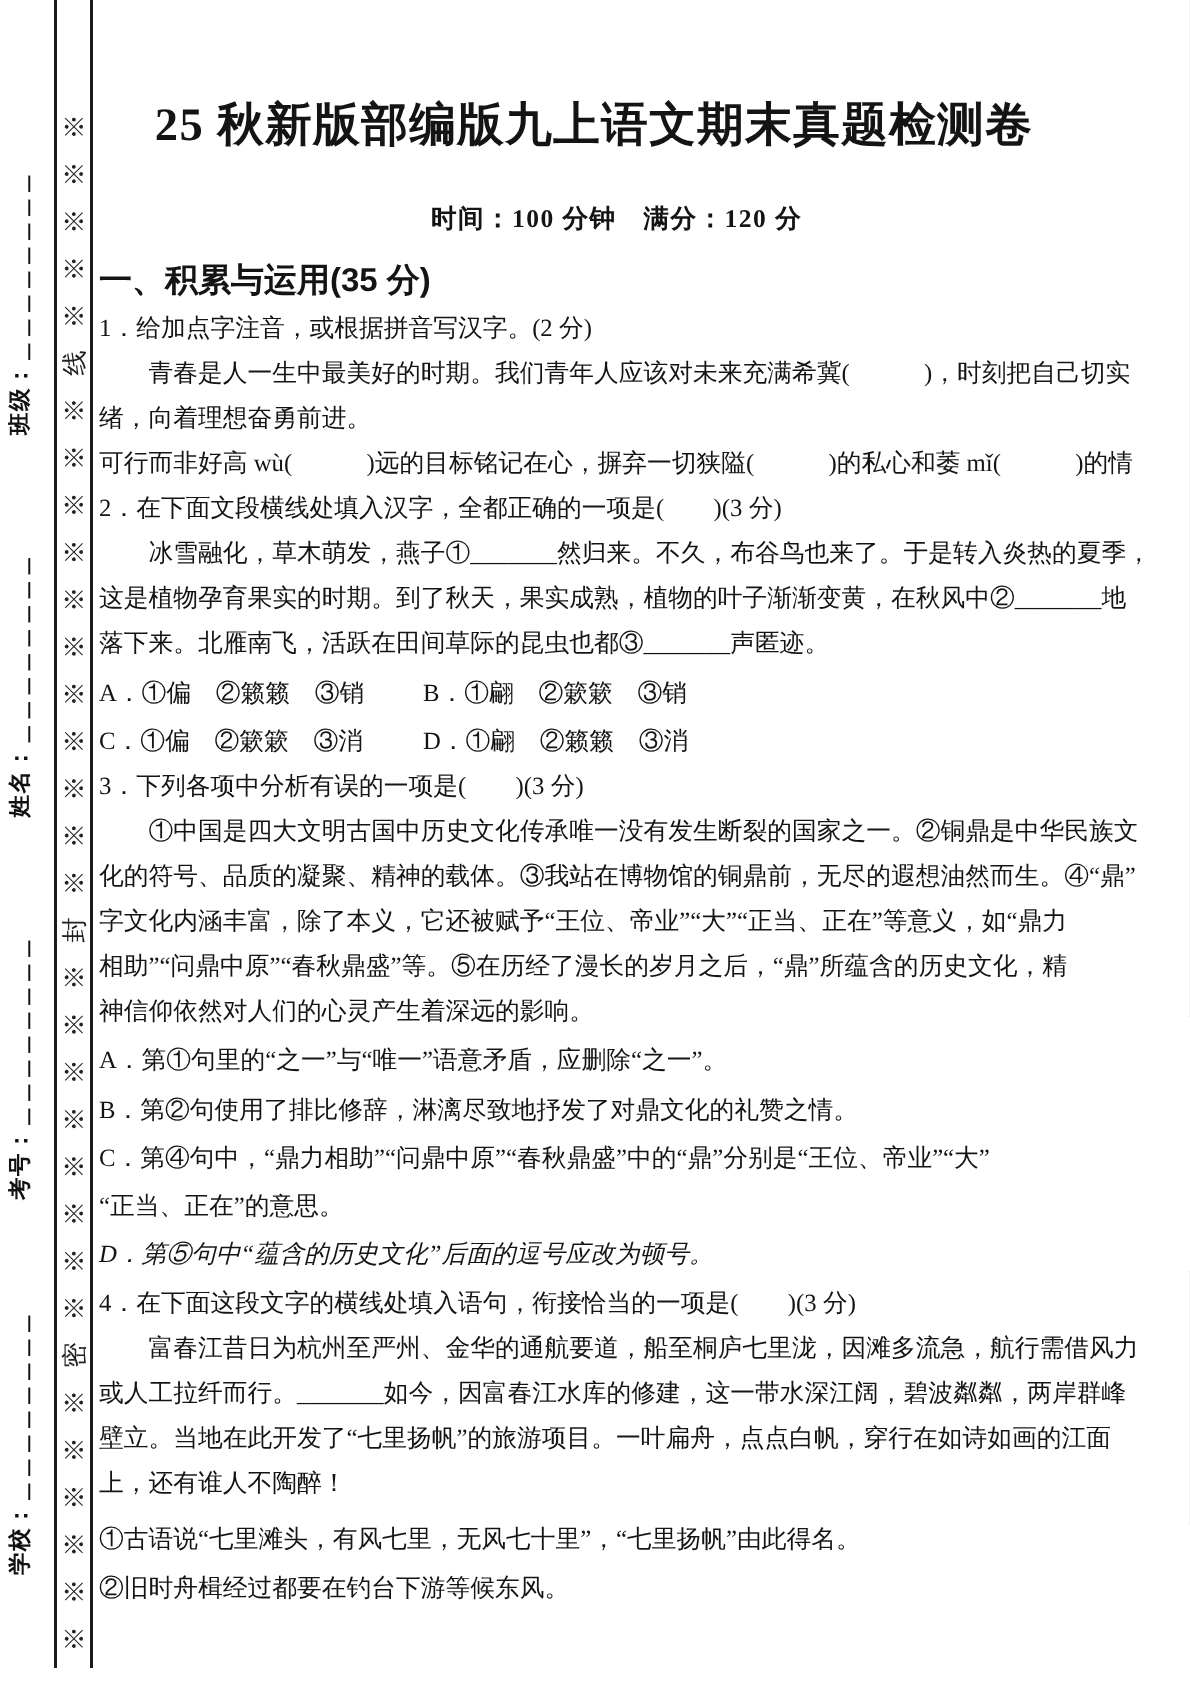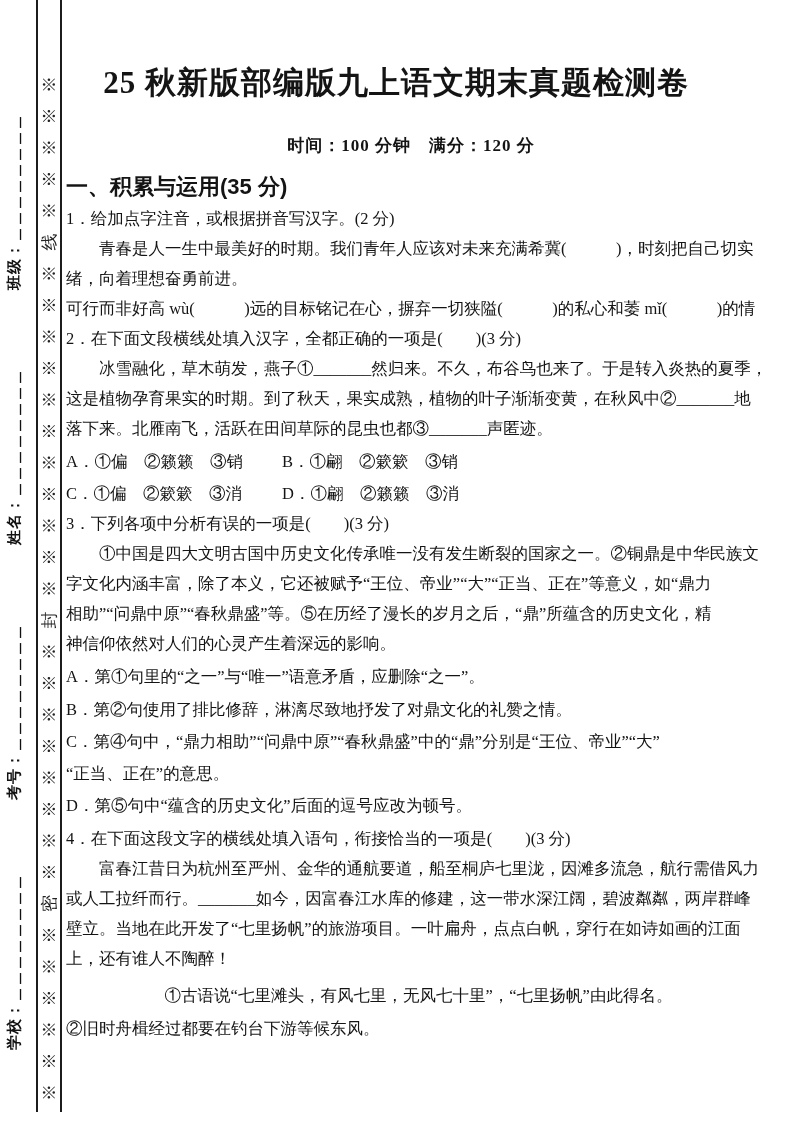--- a/index.html
+++ b/index.html
@@ -67,29 +67,30 @@
       <div class="line opt" style="margin-top: 3px;">
         <span class="cell-a">A．①偏　②籁籁　③销</span>
         <span>B．①翩　②簌簌　③销</span>
       </div>
       <div class="line opt" style="margin-top: 2px;">
         <span class="cell-a">C．①偏　②簌簌　③消</span>
         <span>D．①翩　②籁籁　③消</span>
       </div>
       <div class="line q">3．下列各项中分析有误的一项是(　　)(3 分)</div>
       <div class="line p">①中国是四大文明古国中历史文化传承唯一没有发生断裂的国家之一。②铜鼎是中华民族文</div>
+      <div class="line c">化的符号、品质的凝聚、精神的载体。③我站在博物馆的铜鼎前，无尽的遐想油然而生。④“鼎”</div>
       <div class="line c">字文化内涵丰富，除了本义，它还被赋予“王位、帝业”“大”“正当、正在”等意义，如“鼎力</div>
       <div class="line c">相助”“问鼎中原”“春秋鼎盛”等。⑤在历经了漫长的岁月之后，“鼎”所蕴含的历史文化，精</div>
       <div class="line c">神信仰依然对人们的心灵产生着深远的影响。</div>
       <div class="line c" style="margin-top: 3px;">A．第①句里的“之一”与“唯一”语意矛盾，应删除“之一”。</div>
       <div class="line c" style="margin-top: 3px;">B．第②句使用了排比修辞，淋漓尽致地抒发了对鼎文化的礼赞之情。</div>
       <div class="line c" style="margin-top: 2px;">C．第④句中，“鼎力相助”“问鼎中原”“春秋鼎盛”中的“鼎”分别是“王位、帝业”“大”</div>
       <div class="line c" style="margin-top: 2px;">“正当、正在”的意思。</div>
-      <div class="line c" style="margin-top: 2px;">D．第⑤句中“蕴含的历史文化”后面的逗号应改为顿号。</div>
+      <div class="line c" style="margin-top: 2px; font-style: italic;">D．第⑤句中“蕴含的历史文化”后面的逗号应改为顿号。</div>
       <div class="line q" style="margin-top: 3px;">4．在下面这段文字的横线处填入语句，衔接恰当的一项是(　　)(3 分)</div>
       <div class="line p">富春江昔日为杭州至严州、金华的通航要道，船至桐庐七里泷，因滩多流急，航行需借风力</div>
       <div class="line c">或人工拉纤而行。_______如今，因富春江水库的修建，这一带水深江阔，碧波粼粼，两岸群峰</div>
       <div class="line c">壁立。当地在此开发了“七里扬帆”的旅游项目。一叶扁舟，点点白帆，穿行在如诗如画的江面</div>
       <div class="line c">上，还有谁人不陶醉！</div>
-      <div class="line c" style="margin-top: 7px; text-align: center;">①古语说“七里滩头，有风七里，无风七十里”，“七里扬帆”由此得名。</div>
+      <div class="line c" style="margin-top: 7px;">①古语说“七里滩头，有风七里，无风七十里”，“七里扬帆”由此得名。</div>
       <div class="line c" style="margin-top: 3px;">②旧时舟楫经过都要在钓台下游等候东风。</div>
     </div>
 </div>
 
 </body></html>

